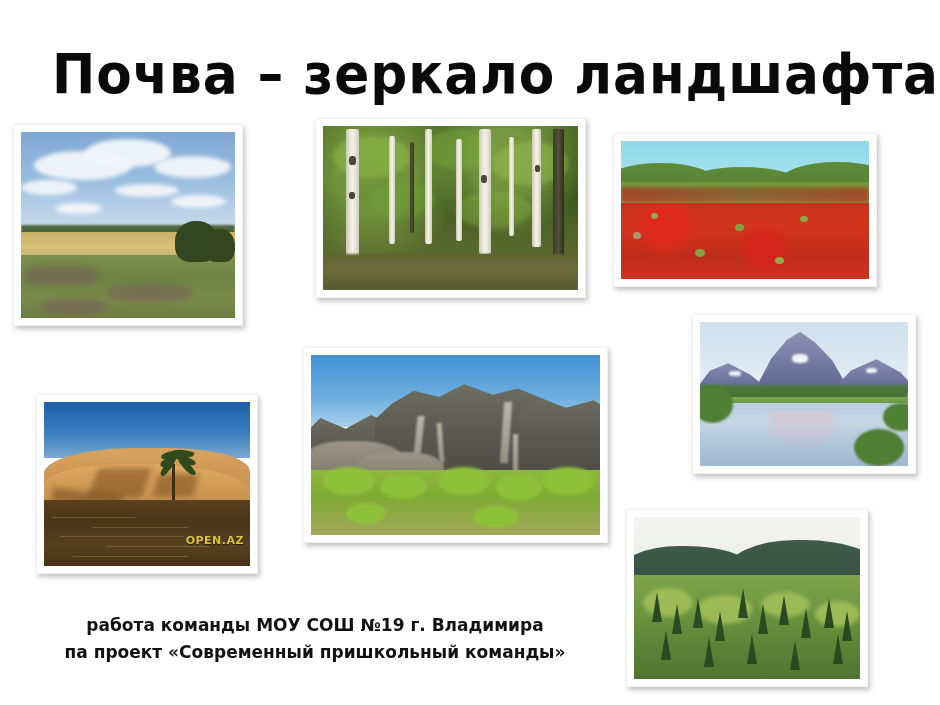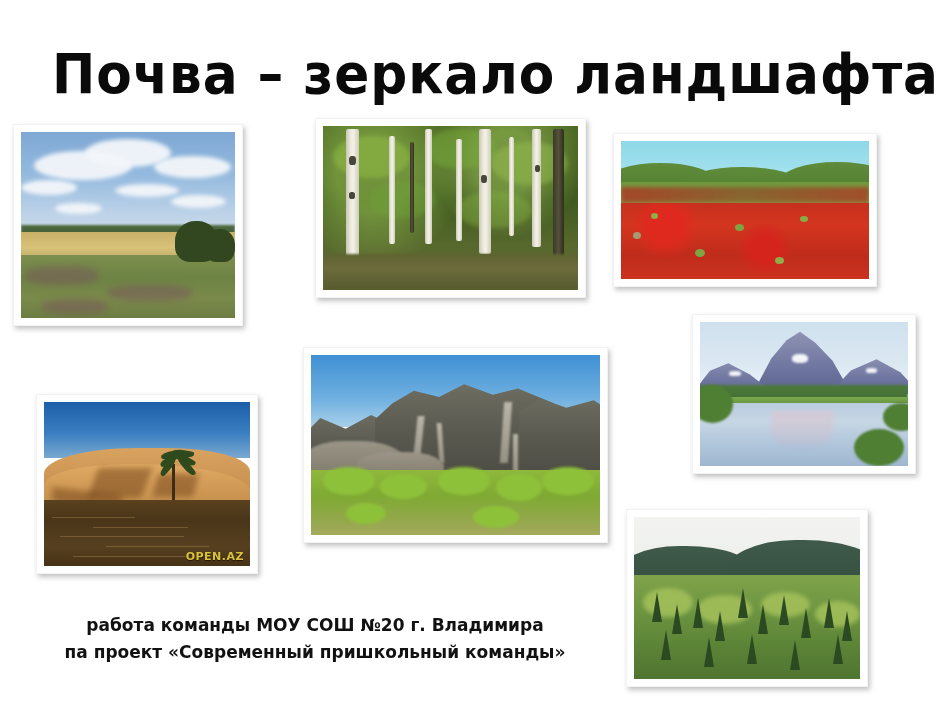--- a/index.html
+++ b/index.html
@@ -203,21 +203,21 @@
     background: #3b2d16;
   }
   .p-desert .frond {
     position: absolute;
     width: 22px; height: 7px;
     background: #2f4a1c;
     border-radius: 60% 20% 60% 20%;
   }
   .p-desert .watermark {
     position: absolute;
-    right: 6px; bottom: 3px;
+    right: 6px; bottom: 19px;
     font-family: "DejaVu Sans", sans-serif;
     font-weight: 700;
     font-size: 11px;
     color: #d9c33a;
     letter-spacing: 0.5px;
     text-shadow: 0 1px 1px rgba(0,0,0,0.6);
   }
 
   
   .p-rocky .sky {
@@ -479,17 +479,17 @@
       <div class="spruce" style="left:92%; top:58%;"></div>
       <div class="spruce" style="left:12%; top:70%;"></div>
       <div class="spruce" style="left:31%; top:74%;"></div>
       <div class="spruce" style="left:50%; top:72%;"></div>
       <div class="spruce" style="left:69%; top:76%;"></div>
       <div class="spruce" style="left:88%; top:72%;"></div>
     </div>
   </div>
 
   <div id="caption">
-    <span class="cap-line">работа команды МОУ СОШ №20 г. Владимира</span>
+    <span class="cap-line">работа команды МОУ СОШ №19 г. Владимира</span>
     <span class="cap-line">па проект «Современный пришкольный команды»</span>
   </div>
 
 </div>
 
 </body></html>

